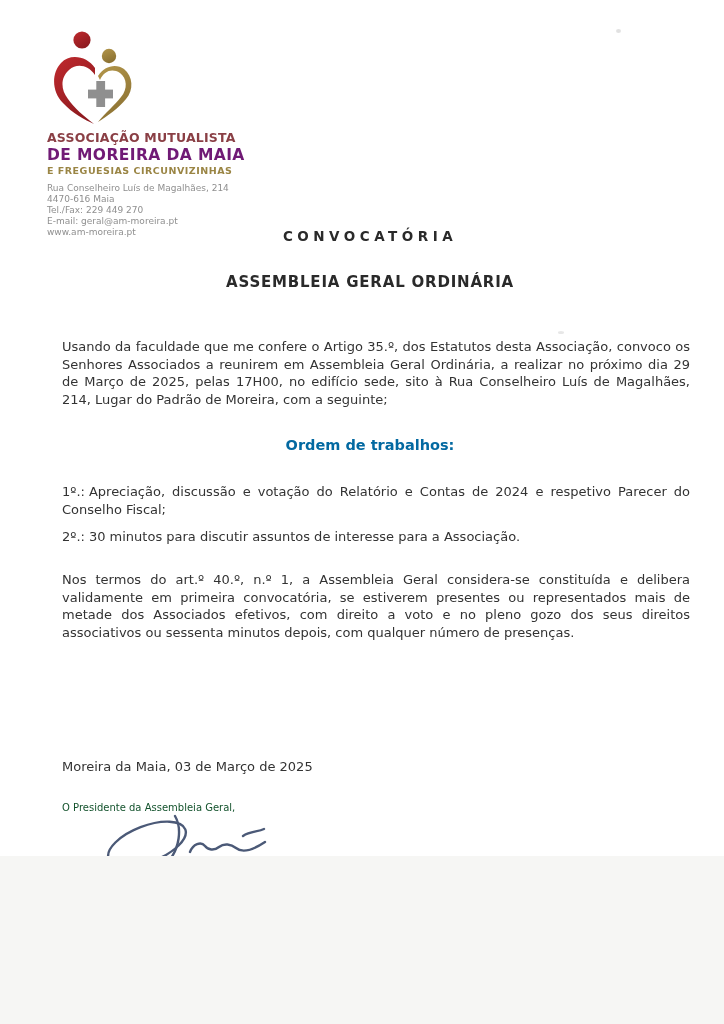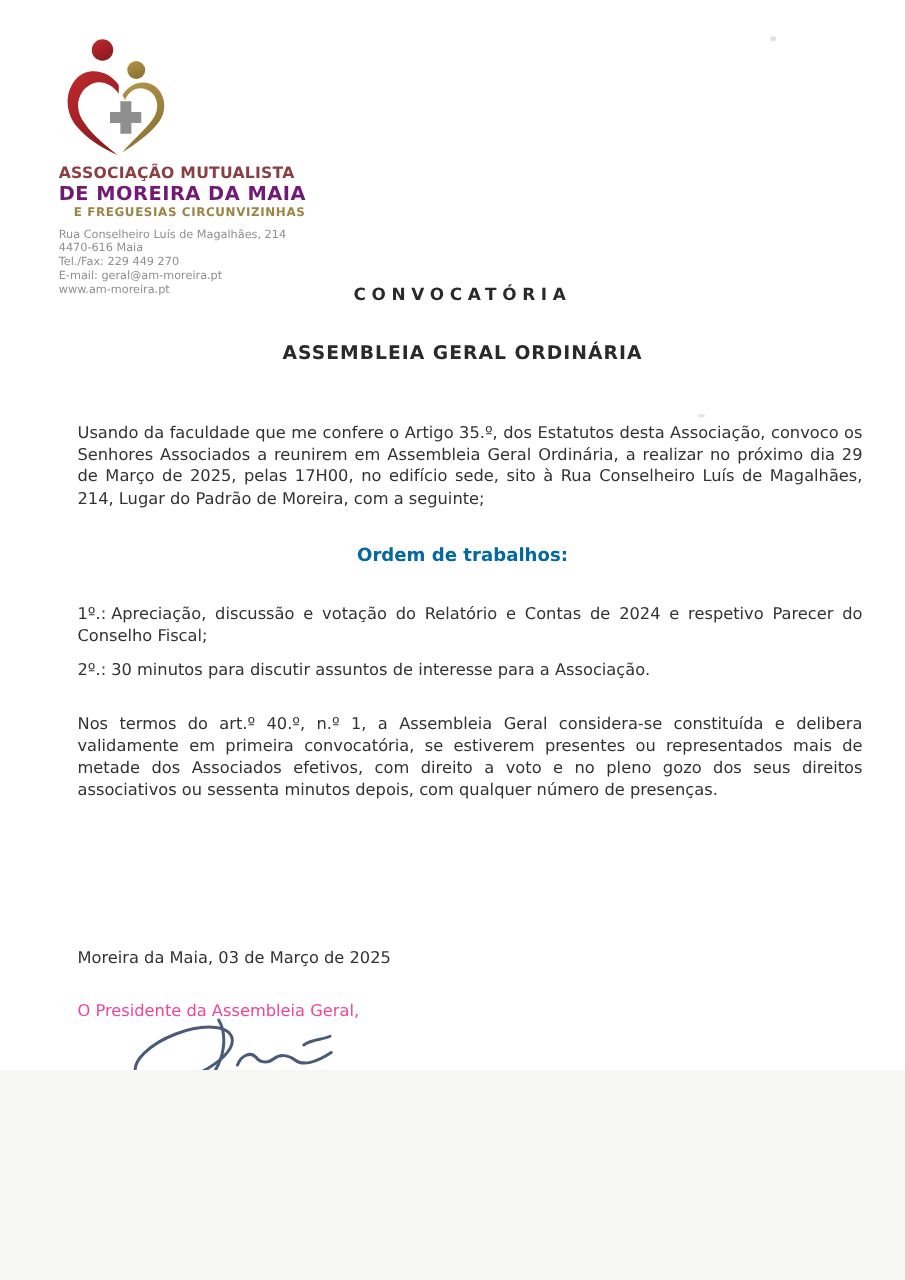--- a/index.html
+++ b/index.html
@@ -24,21 +24,20 @@
   }
   .org-line2 {
     position: absolute; left: 47px; top: 146px;
     font-size: 15.5px; font-weight: bold; letter-spacing: 0.4px;
     color: #701a75;
   }
   .org-line3 {
     position: absolute; left: 47px; top: 165px;
     font-size: 9.5px; font-weight: bold; letter-spacing: 0.5px;
     color: #9a8544;
-    margin-left: 12px;
   }
   .address-block {
     position: absolute; left: 47px; top: 183px;
     font-size: 9px; line-height: 11px; color: #8f8f8f;
   }
   
   .center-col { position: absolute; left: 50px; width: 640px; text-align: center; }
   .doc-title {
     top: 228px; font-size: 13.5px; font-weight: bold;
     letter-spacing: 4.5px; color: #2a2a2a;
@@ -56,21 +55,21 @@
     font-size: 13px; line-height: 17.5px; text-align: justify;
     color: #333333;
   }
   .p-intro   { top: 338px; }
   .item-1    { top: 483px; line-height: 18px; }
   .item-2    { top: 528px; }
   .item-num  { font-weight: normal; margin-right: 4px; }
   .p-quorum  { top: 571px; }
   .p-docs    { top: 643px; }
   .dateline  { position: absolute; left: 62px; top: 759px; font-size: 13px; color: #333333; }
-  .signoff   { position: absolute; left: 62px; top: 802px; font-size: 13px; color: #ec4899; }
+  .signoff   { position: absolute; left: 62px; top: 802px; font-size: 10px; color: #14532d; }
   
   .signature-line {
     position: absolute; left: 58px; top: 861px; width: 244px; height: 1px;
     background: #4a4a4a;
   }
   .signature-ink {
     position: absolute; left: 75px; top: 814px; width: 235px; height: 66px;
     z-index: 2;
   }
   .signatory {

